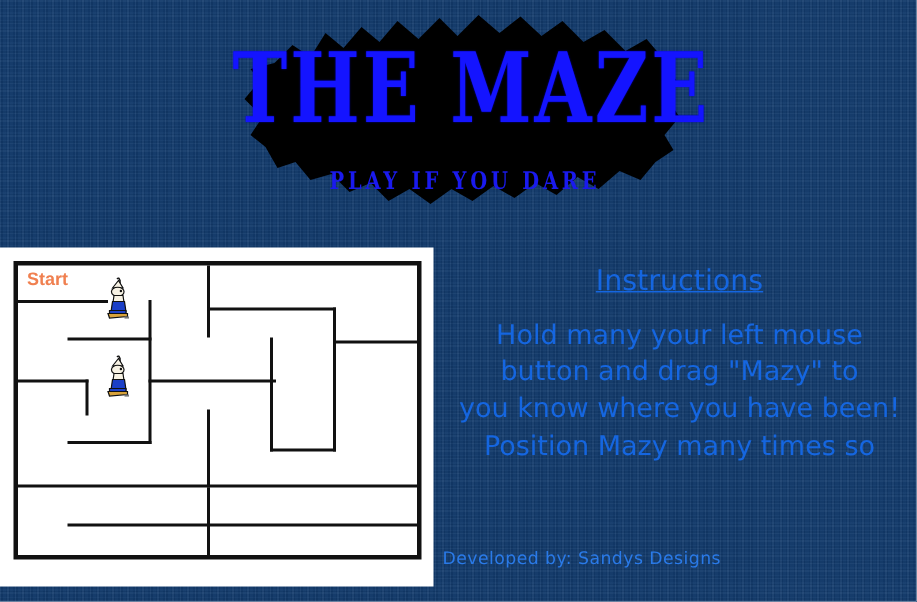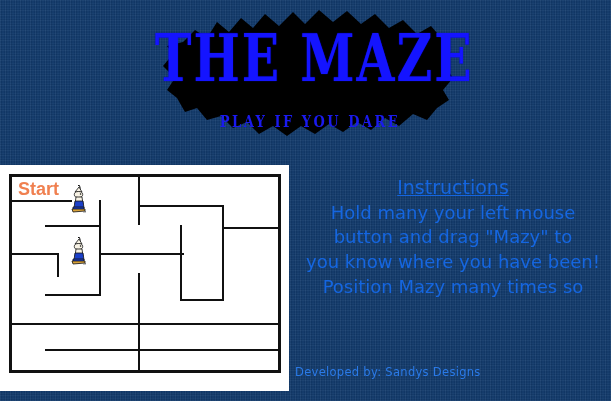--- a/index.html
+++ b/index.html
@@ -86,21 +86,21 @@
   }
   .wall {
     position: absolute;
     background: #111111;
   }
   #start-label {
     position: absolute;
     left: 6px;
     top: 3px;
     font-family: "Liberation Sans", sans-serif;
-    font-size: 18px;
+    font-size: 12px;
     font-weight: bold;
     color: #f08050;
     letter-spacing: 0px;
     line-height: 1;
   }
 
   
   .mazy {
     position: absolute;
     width: 20px;
@@ -117,21 +117,21 @@
     width: 316px;
     text-align: center;
     font-family: "DejaVu Sans", sans-serif;
   }
   #instructions-heading {
     display: inline-block;
     font-size: 19px;
     color: #1566e0;
     text-decoration: underline;
     line-height: 1.35;
-    margin-bottom: 0;
+    margin-bottom: 11px;
   }
   .instr-line {
     font-size: 18px;
     color: #1566e0;
     line-height: 1.37;
     white-space: nowrap;
   }
   #credit {
     position: absolute;
     left: 295px;

